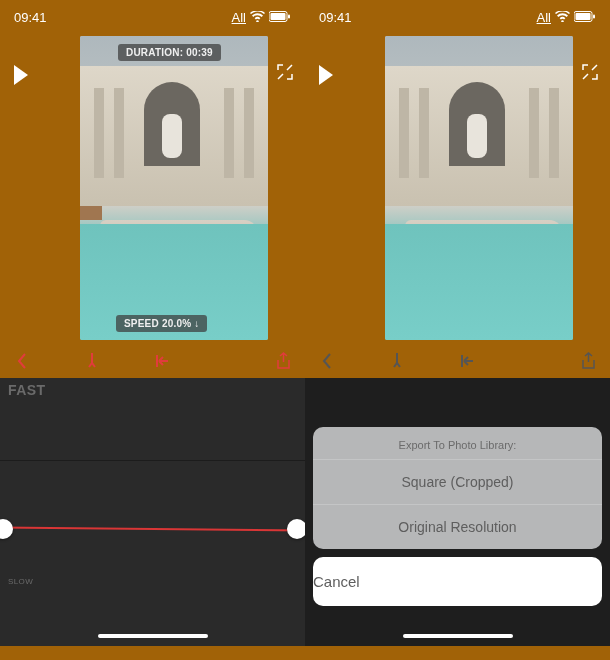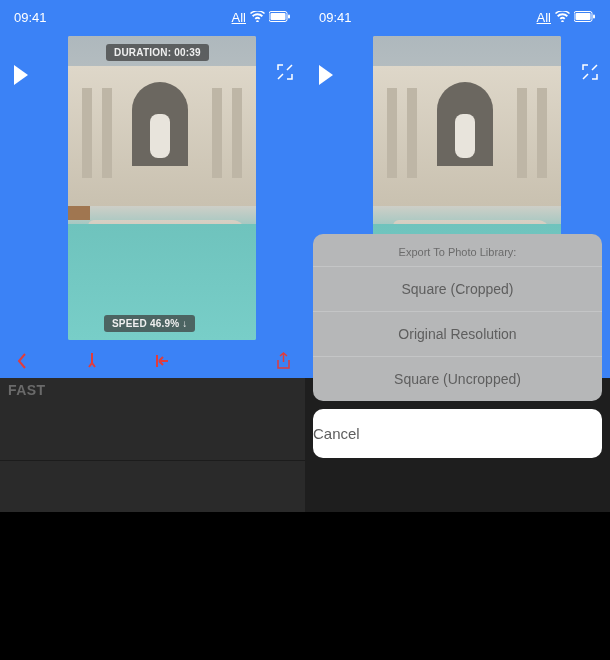--- a/index.html
+++ b/index.html
@@ -1,23 +1,23 @@
 <!DOCTYPE html>
 <html><head>
   <meta charset="utf-8">
   <style>
     * { margin: 0; padding: 0; box-sizing: border-box; }
     body { background: #fff; font-family: -apple-system, BlinkMacSystemFont, sans-serif; display:flex; justify-content:center;}
     .wrap { width: 610px; height: 660px; display: flex; background:#000;}
-    .phone { width: 305px; height: 512px; background: #3b82f6; position: relative; overflow: hidden; }
+    .phone { width: 305px; height: 660px; background: #a16207; position: relative; overflow: hidden; }
     .status-bar { height: 28px; display: flex; justify-content: space-between; align-items: center; padding: 6px 14px 0; color: #fff; font-size: 13px; font-weight: 500; }
     .status-right { display: flex; align-items: center; gap: 4px; text-decoration: underline; }
     .icon-svg { display: inline-block; }
     .video-area { position: relative; height: 308px; margin-top: 8px; }
-    .video-thumb { position: absolute; left: 68px; top: 0; width: 188px; height: 304px; background: linear-gradient(180deg, #b5c0c5 0%, #c8cdcb 30%, #d4d0c8 55%, #63bcb9 72%, #7cccc7 100%); border-radius: 2px; overflow: hidden; }
+    .video-thumb { position: absolute; left: 80px; top: 0; width: 188px; height: 304px; background: linear-gradient(180deg, #b5c0c5 0%, #c8cdcb 30%, #d4d0c8 55%, #63bcb9 72%, #7cccc7 100%); border-radius: 2px; overflow: hidden; }
     .play-btn { position: absolute; left: 12px; top: 28px; color: #fff; cursor: pointer; }
     .expand-btn { position: absolute; right: 12px; top: 28px; color: #fff; cursor: pointer; }
     .badge { position: absolute; background: rgba(60,60,60,0.72); color: #efefef; font-size: 10px; font-weight: 600; padding: 3px 8px; border-radius: 3px; letter-spacing: 0.2px; }
     .badge-top { top: 8px; left: 38px; }
     .badge-bottom { bottom: 8px; left: 36px; }
     .toolbar { height: 34px; display: flex; align-items: center; justify-content: space-between; padding: 0 12px; }
     .tb-left { display: flex; gap: 50px; align-items: center; color: #e13c3c; }
     .tb-icon { width: 20px; height: 20px; display: flex; align-items: center; justify-content: center; cursor: pointer; }
     .editor-area { position: relative; height: 268px; background: #2a2a2a; }
     .fast-lbl { position: absolute; left: 8px; top: 4px; color: #6a6a6a; font-size: 14px; letter-spacing: 0.4px; font-weight: bold; }
@@ -86,21 +86,21 @@
         <div class="building"></div>
         <div class="arch"></div>
         <div class="col c1"></div>
           <div class="col c2"></div>
           <div class="col c3"></div>
           <div class="col c4"></div>
         <div class="statue"></div>
         <div class="rock"></div>
         <div class="water"></div>
         <span class="badge badge-top">DURATION: 00:39</span>
-        <span class="badge badge-bottom">SPEED 46.9% ↓</span>
+        <span class="badge badge-bottom">SPEED 20.0% ↓</span>
       </div>
     </div>
     <div class="toolbar">
       <div class="tb-left">
         <span class="tb-icon">
           <svg width="12" height="18" viewBox="0 0 12 18">
               <path stroke="#e13c3c" stroke-width="2" fill="none" d="M9 2L3 9l6 7"></path>
             </svg>
         </span>
         <span class="tb-icon">
@@ -200,18 +200,17 @@
     </div>
     <div class="editor-area">
       <div class="home-indicator"></div>
     </div>
 
     <div class="action-sheet">
       <div class="sheet-group">
         <div class="sheet-title">Export To Photo Library:</div>
         <div class="sheet-opt">Square (Cropped)</div>
         <div class="sheet-opt">Original Resolution</div>
-        <div class="sheet-opt">Square (Uncropped)</div>
       </div>
       <div class="sheet-cancel">Cancel</div>
     </div>
   </div>
 </div>
 
 </body></html>

